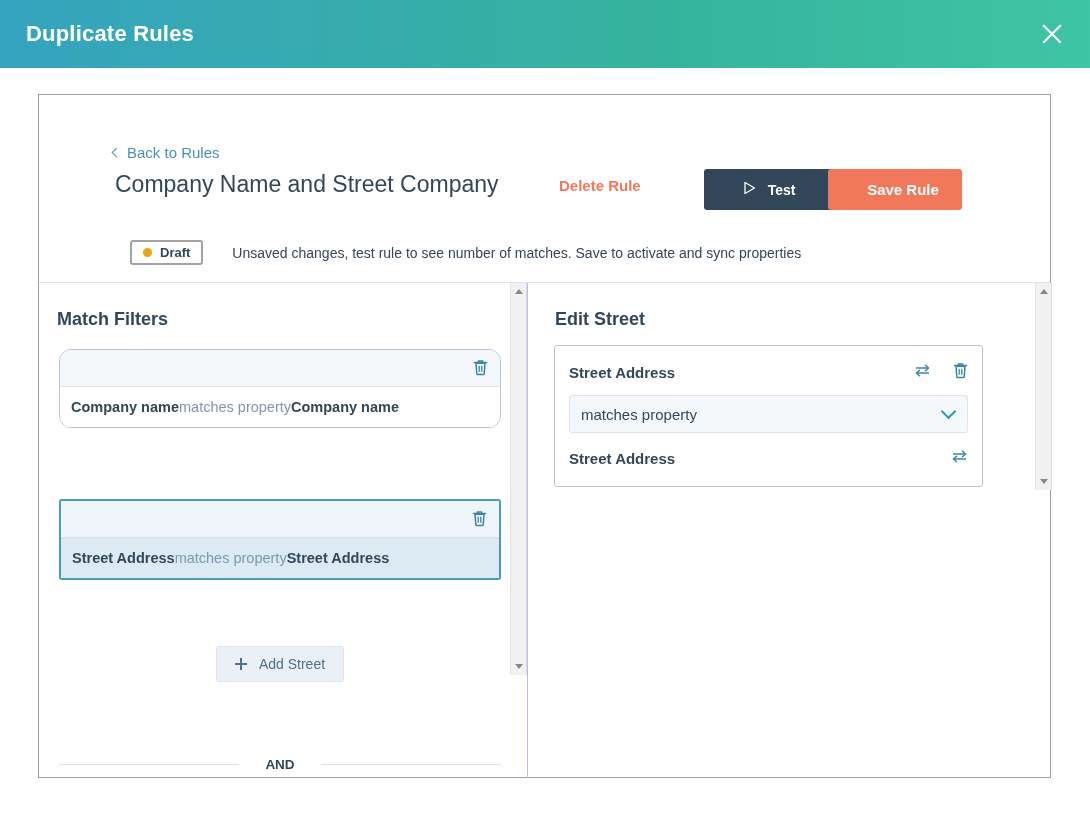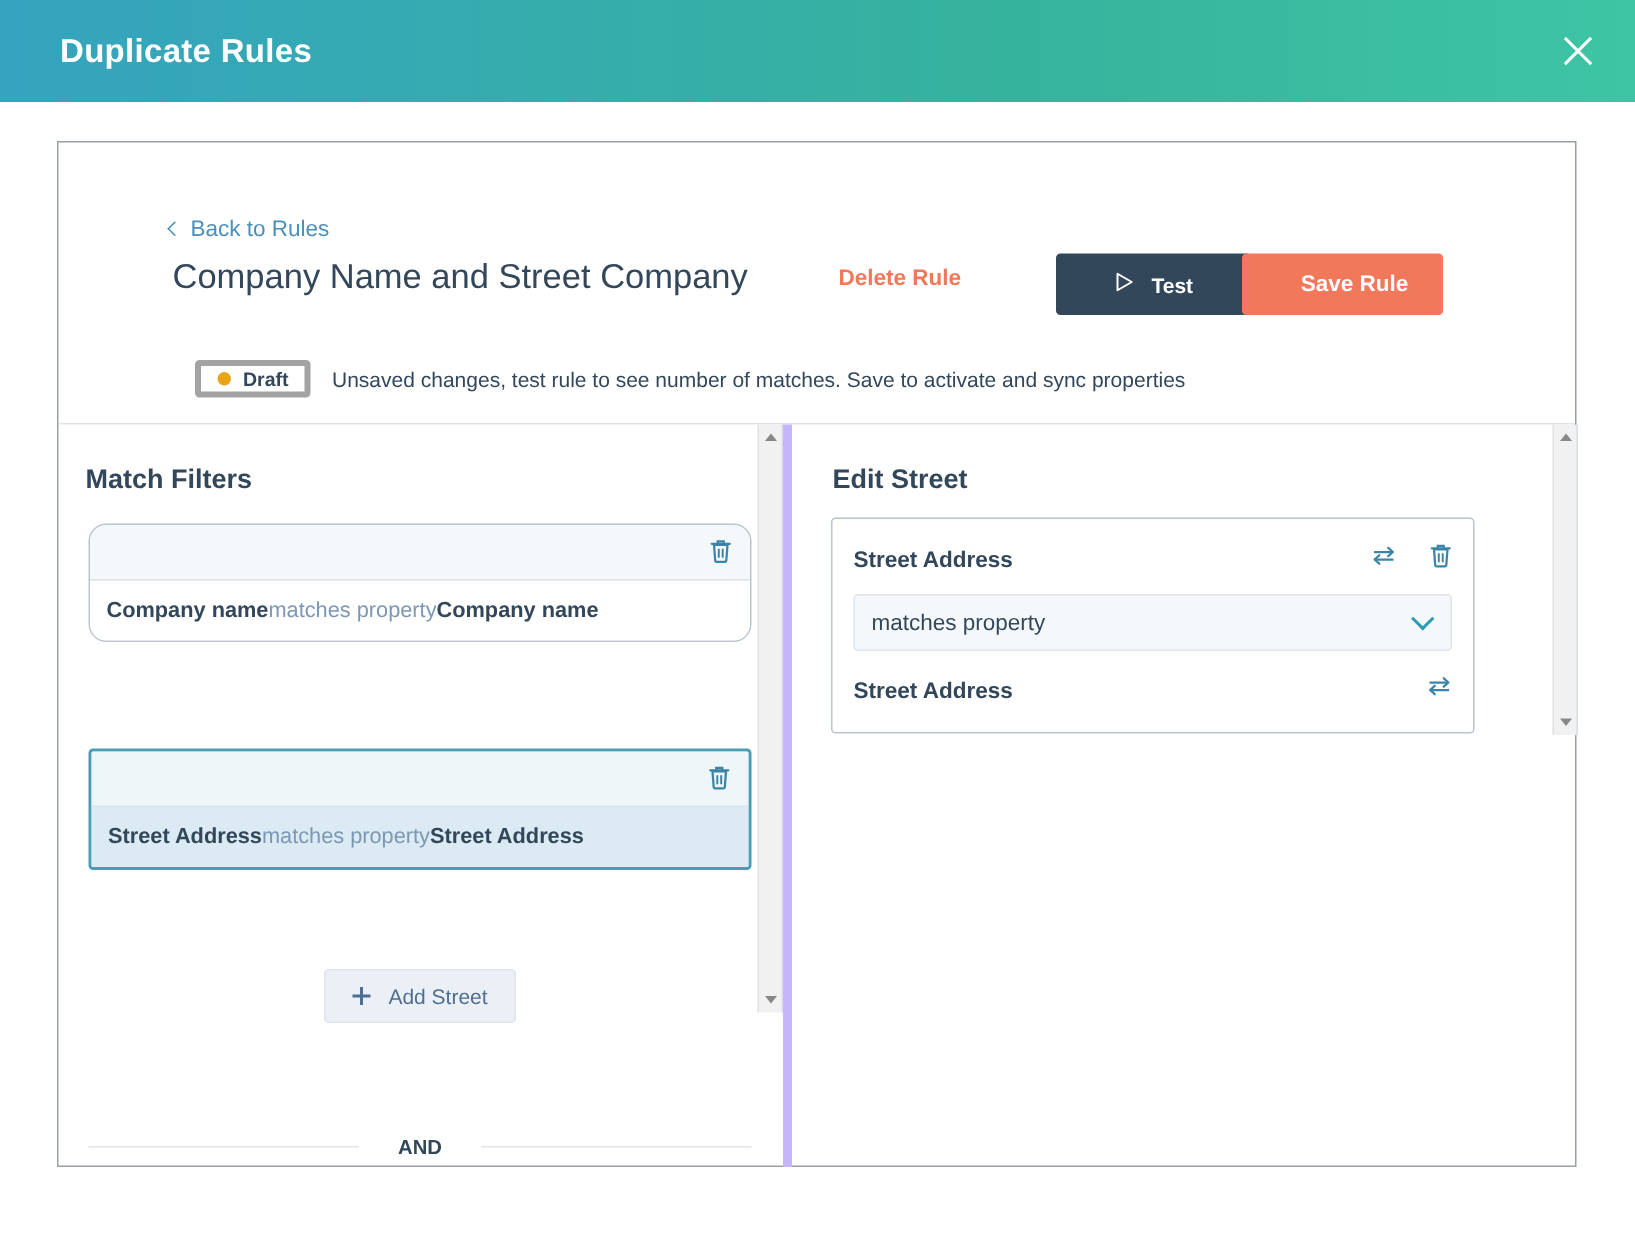--- a/index.html
+++ b/index.html
@@ -19,21 +19,21 @@
     width: 1090px; height: 68px;
     background: linear-gradient(90deg, #35a4bf 0%, #36b39d 62%, #3ec5a4 100%);
     display: flex;
     align-items: center;
   }
   .topbar-title {
     color: #ffffff;
     font-size: 22px;
     font-weight: bold;
     letter-spacing: .2px;
-    margin-left: 40px;
+    margin-left: 26px;
   }
   .close-btn {
     position: absolute;
     right: 20px; top: 16px;
     width: 36px; height: 36px;
     display: flex; align-items: center; justify-content: center;
     cursor: pointer;
   }
   .close-btn svg { display:block; }
 
@@ -116,50 +116,50 @@
     padding-left: 16px;
   }
 
   .status-row {
     position: absolute;
     left: 91px; top: 145px;
     display: flex; align-items: center;
   }
   .draft-badge {
     display: flex; align-items: center; gap: 8px;
-    border: 4px solid #a3a3a3;
+    border: 2px solid #a3a3a3;
     border-radius: 3px;
     height: 25px;
     padding: 0 11px;
     font-size: 13px;
     font-weight: bold;
     color: #33475b;
     background: #ffffff;
   }
   .draft-dot {
     width: 9px; height: 9px;
     border-radius: 50%;
     background: #e8a317;
     display: inline-block;
   }
   .status-text {
-    margin-left: 14px;
+    margin-left: 29px;
     font-size: 14px;
     color: #33475b;
     white-space: nowrap;
   }
 
   
   .panes { position: relative; height: 495px; }
 
   .pane-left {
     position: absolute;
     left: 0; top: 0;
     width: 489px; height: 495px;
-    border-right: 6px solid #c4b5fd;
+    border-right: 1px solid #c4b5fd;
     overflow: hidden;
   }
   .pane-right {
     position: absolute;
     left: 490px; top: 0;
     width: 523px; height: 495px;
     overflow: hidden;
   }
 
   .pane-title {

